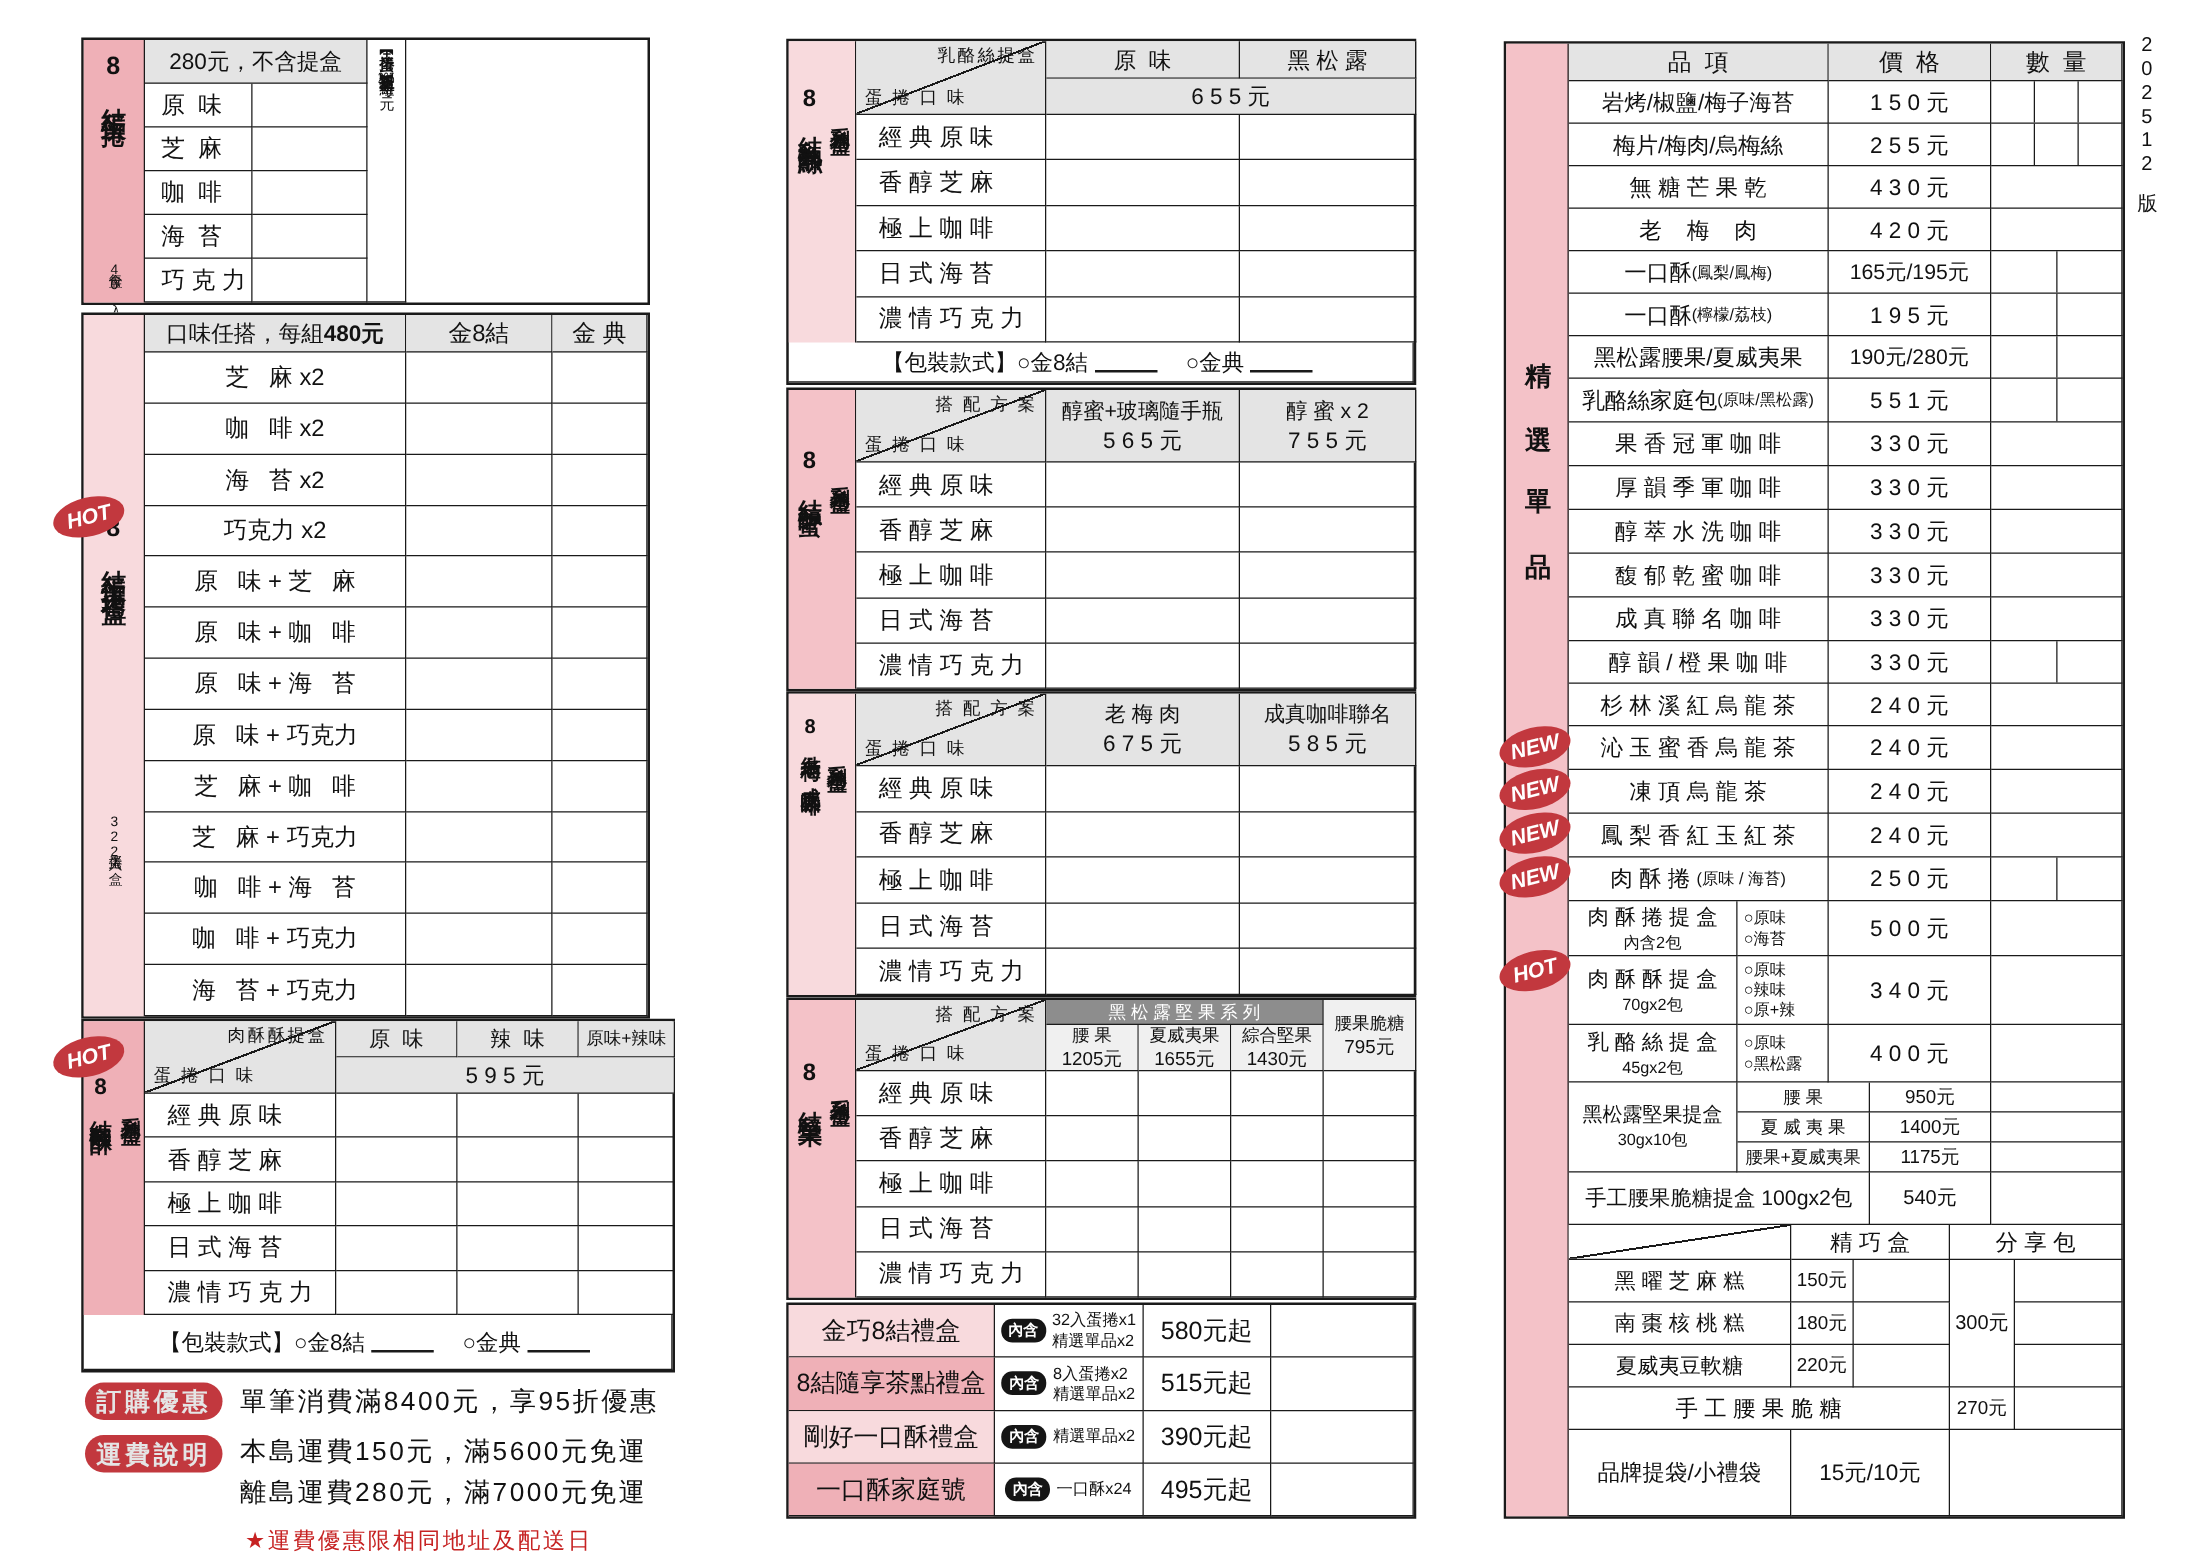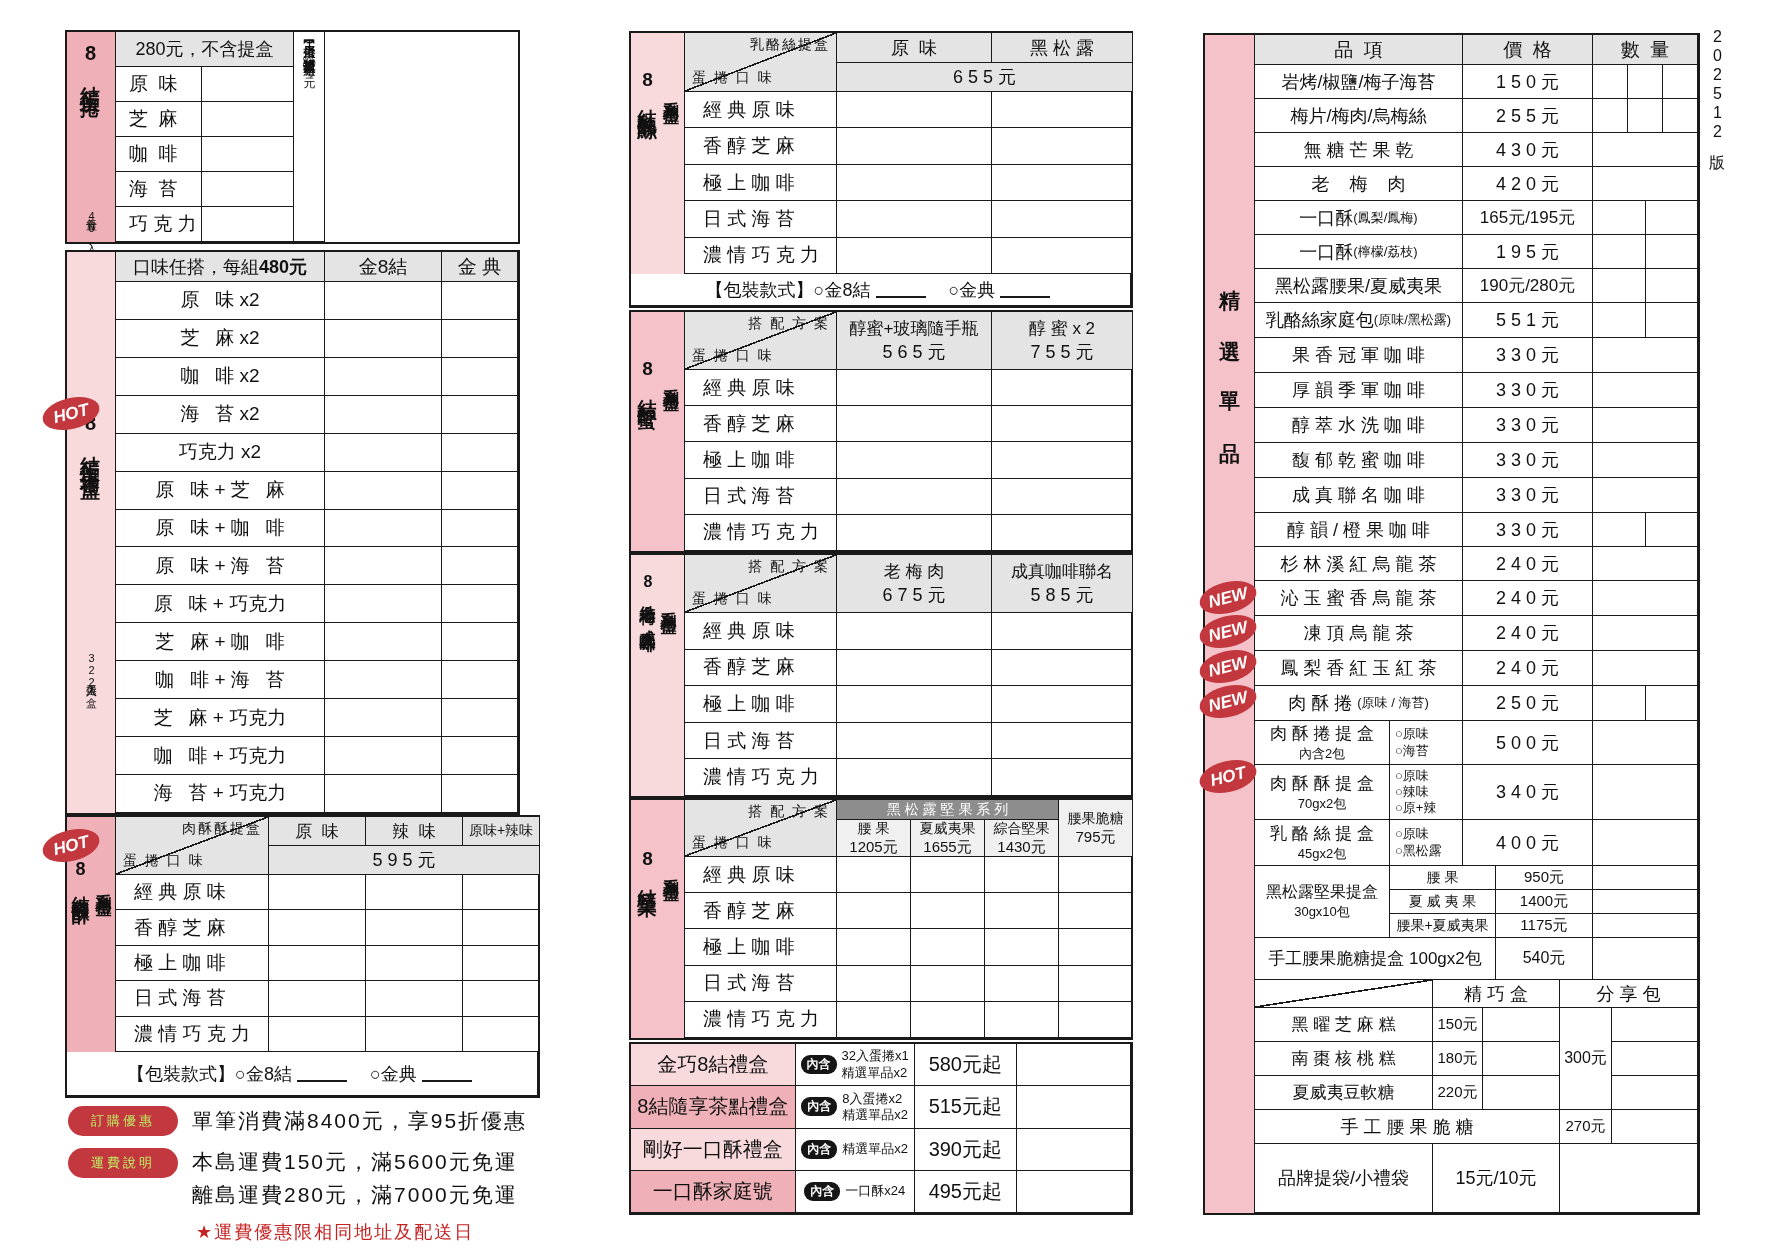--- a/index.html
+++ b/index.html
@@ -27,21 +27,21 @@
   .spair{display:flex;justify-content:center}
   .strip{position:relative;border-right:1px solid #1a1a1a;box-sizing:border-box;flex:0 0 auto}
   .diag{position:relative;background:#e4e4e4;border-right:1px solid #1a1a1a;border-bottom:1px solid #1a1a1a;box-sizing:border-box}
   .dline{position:absolute;left:0;top:0;width:100%;height:100%;
     background:linear-gradient(to bottom right,transparent calc(50% - .8px),#1a1a1a calc(50% - .8px),#1a1a1a calc(50% + .8px),transparent calc(50% + .8px))}
   .dt{position:absolute;top:3px;right:6px;font-size:14px;letter-spacing:2px}
   .db{position:absolute;bottom:4px;left:7px;font-size:14px;letter-spacing:2px}
   .ell{position:absolute;width:58px;height:31px;background:#c2383e;color:#fff;border-radius:50%;
        display:flex;align-items:center;justify-content:center;font-weight:bold;font-style:italic;
        font-size:17px;transform:rotate(-14deg);z-index:5}
-  .pill{background:#c2383e;color:#bef264;border-radius:16px;font-weight:normal;font-size:13px;
+  .pill{background:#c2383e;color:#e5e5e5;border-radius:16px;font-weight:bold;font-size:20px;
         display:inline-flex;align-items:center;justify-content:center;letter-spacing:3px;flex:0 0 auto}
   .nei{background:#151515;color:#fff;border-radius:9px;font-size:12px;padding:1px 6px;font-weight:bold;margin-right:5px;flex:0 0 auto}
   .bl{display:inline-block;width:50px;height:15px;border-bottom:2px solid #1a1a1a;margin:0 5px}
   .tcu{text-combine-upright:all}
   .qs{display:flex;border-right:1px solid #1a1a1a;border-bottom:1px solid #1a1a1a;box-sizing:border-box}
   .q{flex:1 1 0}
   .q + .q{border-left:1px solid #1a1a1a}
   .sub{font-size:13px}
   .opt{font-size:13px;line-height:1.25;text-align:left;white-space:pre}
   .b{font-weight:bold}
@@ -93,25 +93,20 @@
     <div class="abs vm" style="top:160px;left:50%;transform:translateX(-50%)">8結蛋捲禮盒</div>
     <div class="abs v" style="top:400px;left:50%;transform:translateX(-50%);font-size:11px">32入蛋捲2盒</div>
   </div>
   <div class="col" style="width:402px">
     <div class="row" style="height:30px">
       <div class="c gy fs18" style="width:209px"><span>口味任搭，每組</span><span class="b">480元</span></div>
       <div class="c gy" style="width:117px">金8結</div>
       <div class="c gy" style="width:76px">金 典</div>
     </div>
     <div class="row grow">
-        <div class="c" style="width:209px">原   味 x2</div>
-        <div class="c" style="width:117px"></div>
-        <div class="c" style="width:76px"></div>
-      </div>
-    <div class="row grow">
         <div class="c" style="width:209px">芝   麻 x2</div>
         <div class="c" style="width:117px"></div>
         <div class="c" style="width:76px"></div>
       </div>
     <div class="row grow">
         <div class="c" style="width:209px">咖   啡 x2</div>
         <div class="c" style="width:117px"></div>
         <div class="c" style="width:76px"></div>
       </div>
     <div class="row grow">
@@ -143,26 +138,26 @@
         <div class="c" style="width:209px">原   味 + 巧克力</div>
         <div class="c" style="width:117px"></div>
         <div class="c" style="width:76px"></div>
       </div>
     <div class="row grow">
         <div class="c" style="width:209px">芝   麻 + 咖   啡</div>
         <div class="c" style="width:117px"></div>
         <div class="c" style="width:76px"></div>
       </div>
     <div class="row grow">
+        <div class="c" style="width:209px">芝   麻 + 巧克力</div>
+        <div class="c" style="width:117px"></div>
+        <div class="c" style="width:76px"></div>
+      </div>
+    <div class="row grow">
         <div class="c" style="width:209px">咖   啡 + 海   苔</div>
-        <div class="c" style="width:117px"></div>
-        <div class="c" style="width:76px"></div>
-      </div>
-    <div class="row grow">
-        <div class="c" style="width:209px">芝   麻 + 巧克力</div>
         <div class="c" style="width:117px"></div>
         <div class="c" style="width:76px"></div>
       </div>
     <div class="row grow">
         <div class="c" style="width:209px">咖   啡 + 巧克力</div>
         <div class="c" style="width:117px"></div>
         <div class="c" style="width:76px"></div>
       </div>
     <div class="row grow">
         <div class="c" style="width:209px">海   苔 + 巧克力</div>

